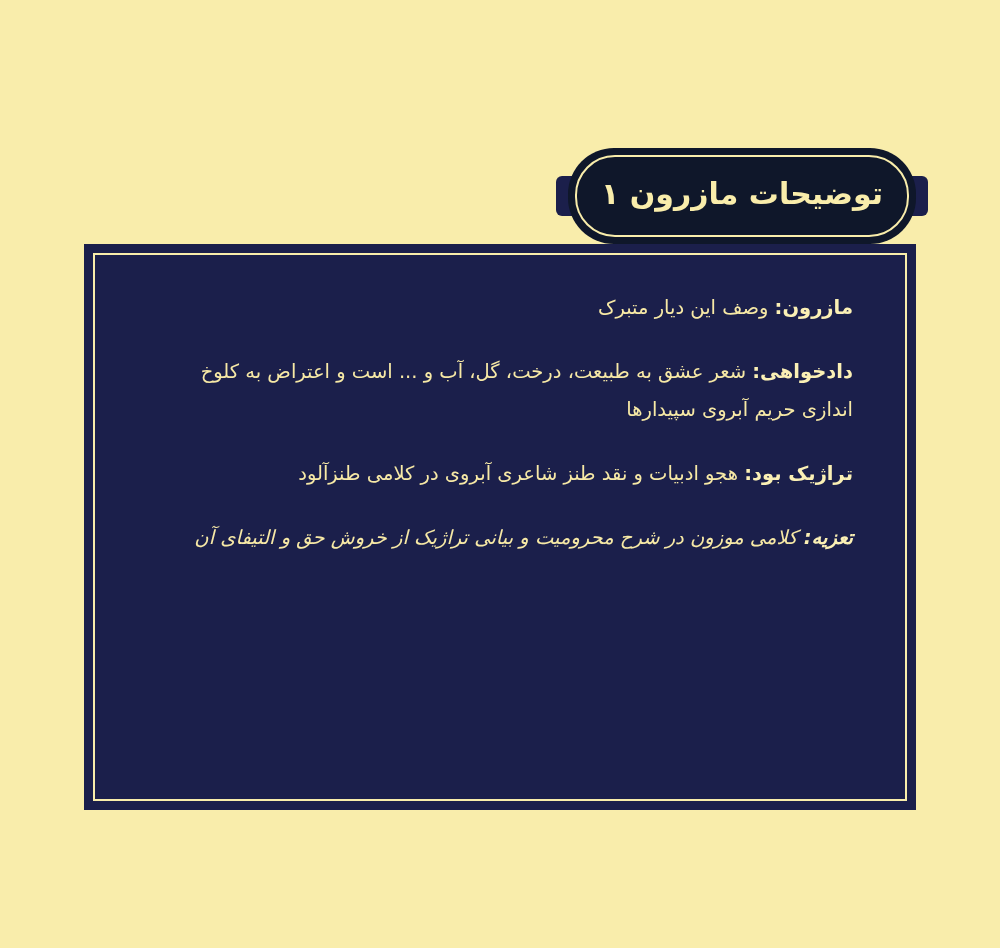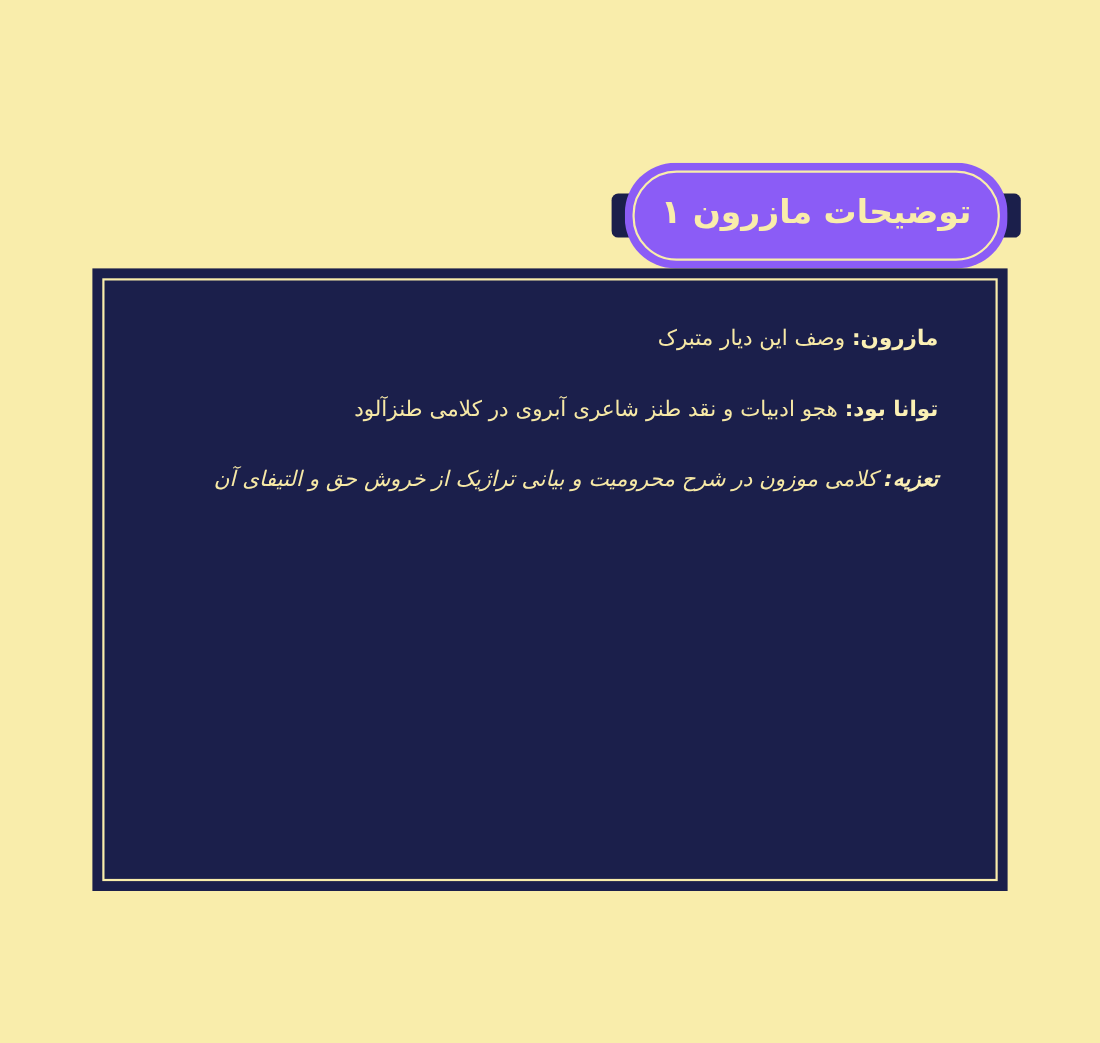--- a/index.html
+++ b/index.html
@@ -24,21 +24,21 @@
   .banner-wrap {
     position: absolute;
     top: 148px;
     right: 84px;
     width: 348px;
     height: 96px;
   }
   .banner-outer {
     position: absolute;
     inset: 0;
-    background: #8b5cf6;
+    background: #0f172a;
     border-radius: 44px 0px 0px 44px;
     
     border-radius: 46px;
   }
   .banner-outer {
     clip-path: polygon(0% 0%, 100% 0%, 100% 100%, 0% 100%);
   }
   .banner-inner {
     position: absolute;
     top: 7px;
@@ -135,23 +135,27 @@
   <div class="panel-wrap">
     <div class="panel-inner">
       <div class="entries">
 
         <div class="entry">
           <span class="entry-term">مازرون</span><span class="entry-sep">:</span>
           <span class="entry-desc">وصف این دیار متبرک</span>
         </div>
 
 
+        <div class="entry">
+          <span class="entry-term">دادخواهی</span><span class="entry-sep">:</span>
+          <span class="entry-desc">شعر عشق به طبیعت، درخت، گل، آب و ... است و اعتراض به کلوخ اندازی حریم آبروی سپیدارها</span>
+        </div>
 
         <div class="entry">
-          <span class="entry-term">توانا بود</span><span class="entry-sep">:</span>
+          <span class="entry-term">تراژیک بود</span><span class="entry-sep">:</span>
           <span class="entry-desc">هجو ادبیات و نقد طنز شاعری آبروی در کلامی طنزآلود</span>
         </div>
 
         <div class="entry">
           <span class="entry-term">تعزیه</span><span class="entry-sep">:</span>
           <span class="entry-desc">کلامی موزون در شرح محرومیت و بیانی تراژیک از خروش حق و التیفای آن</span>
         </div>
 
       </div>
     </div>

